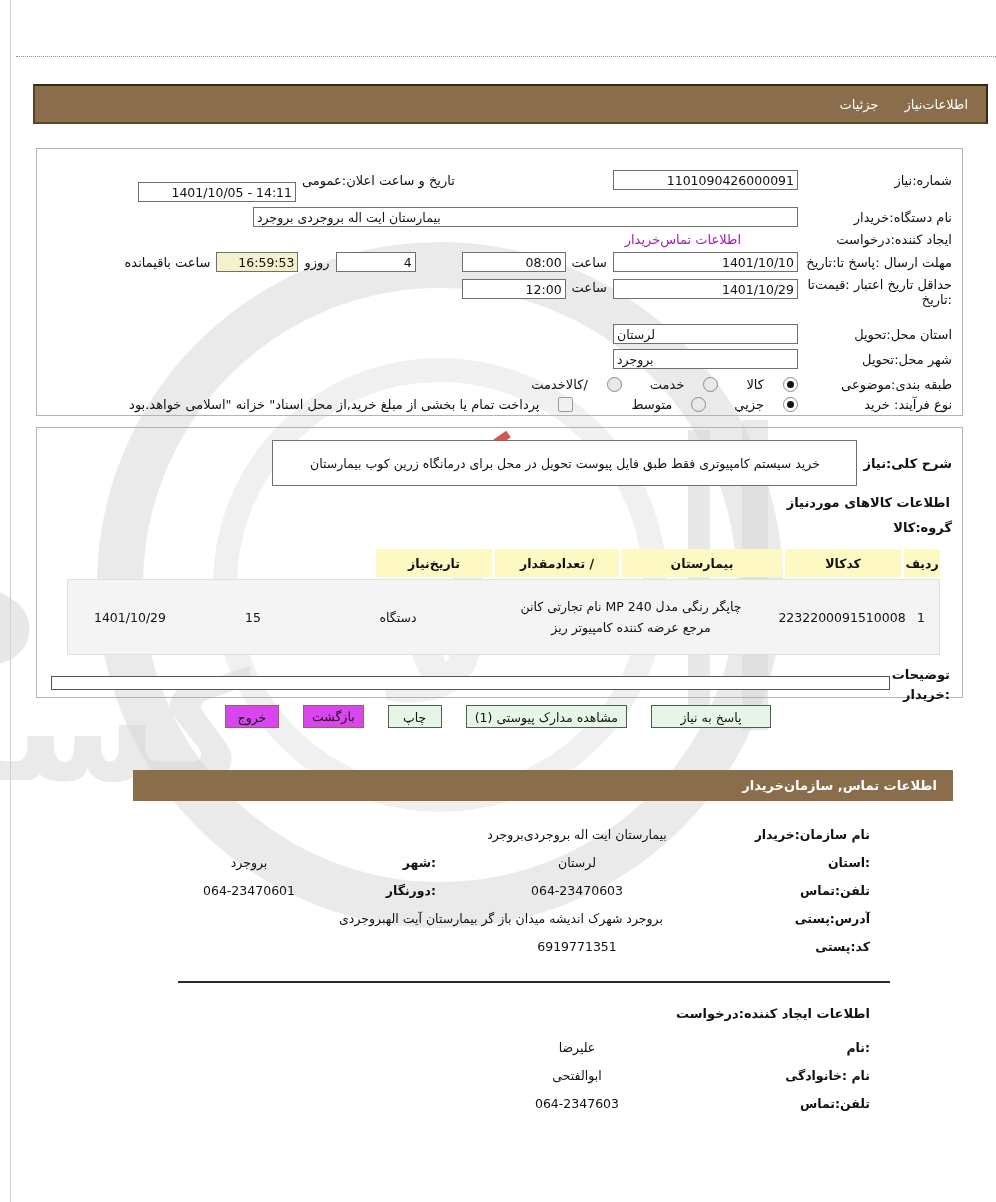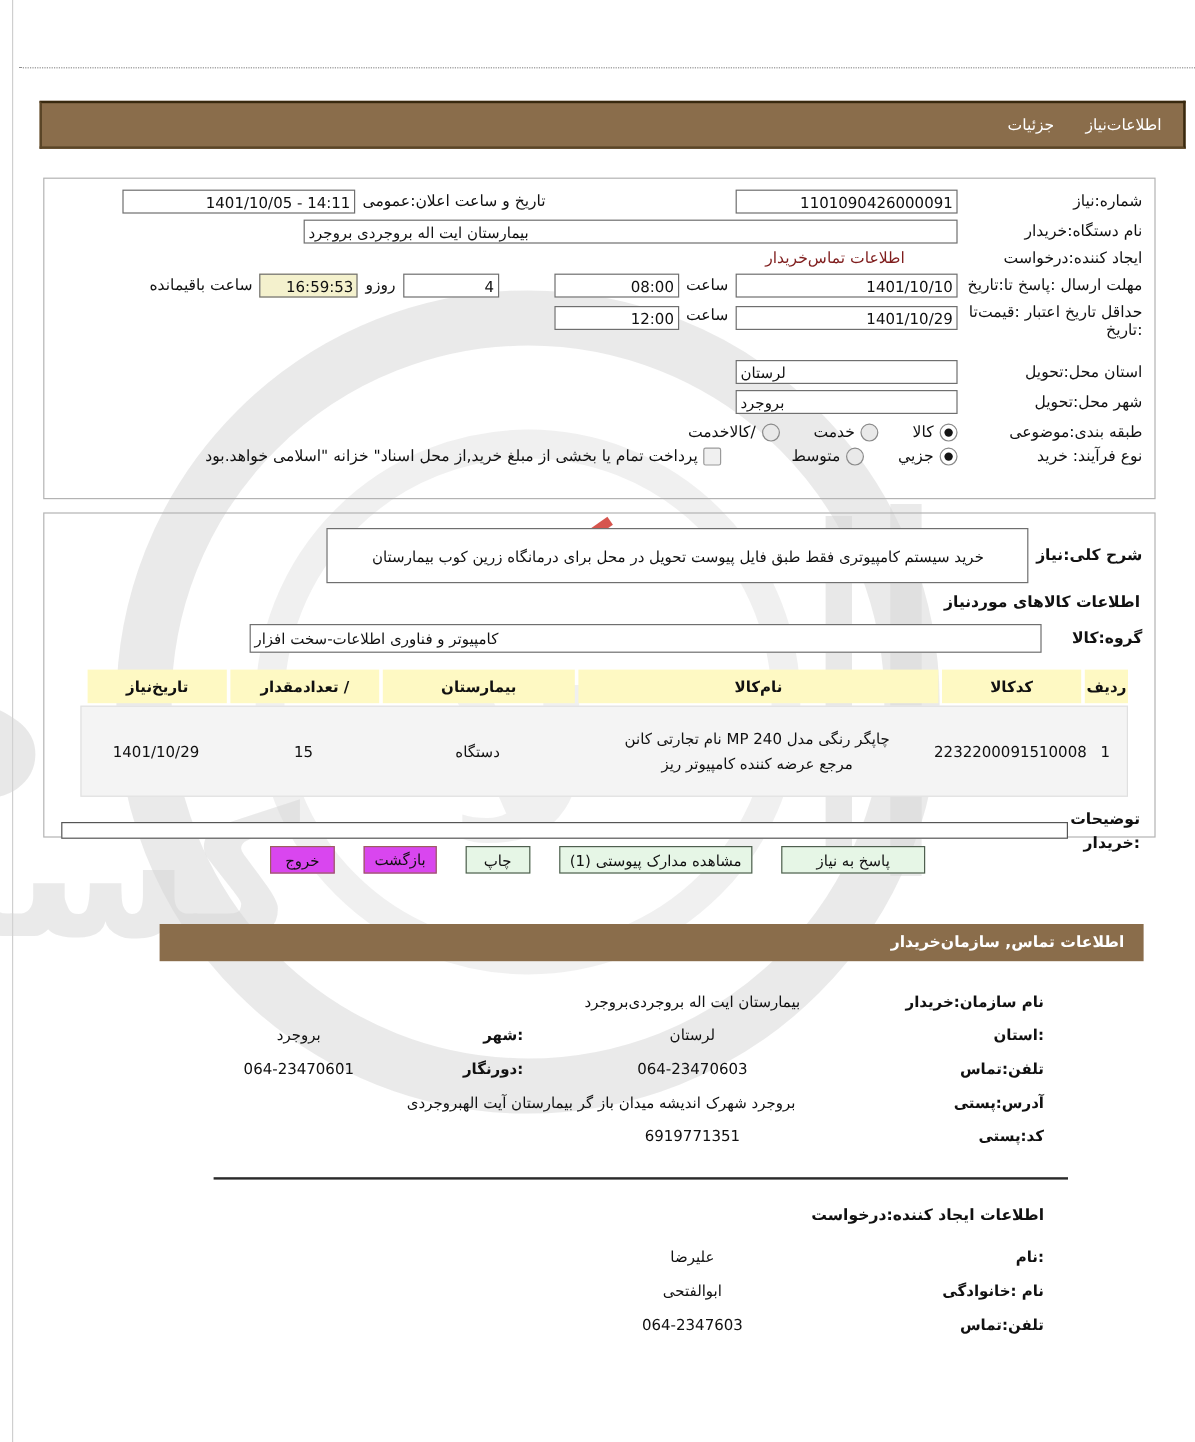--- a/index.html
+++ b/index.html
@@ -20,32 +20,32 @@
   .panel{position:absolute;right:33px;width:927px;border:1px solid #b3b3b3;background:transparent;z-index:1;}
   .panel1{top:148px;height:268px;padding:9px 10px 0 10px;box-sizing:border-box;}
   .panel2{top:427px;height:271px;padding:12px 10px 0 10px;box-sizing:border-box;}
 
   .frow{display:flex;align-items:center;gap:6px;margin-bottom:5px;}
   .flabel{width:148px;flex:0 0 148px;}
   .b{font-weight:bold;}
   .ibox{background:#fff;border:1px solid #6f6f6f;height:20px;display:flex;align-items:center;
         justify-content:flex-end;padding:0 3px;box-sizing:border-box;font-size:12.5px;overflow:hidden;white-space:nowrap;}
   .ltr-r{direction:ltr;justify-content:flex-end;}
-  .w185{width:185px;} .w170{width:194px;} .w545{width:545px;} .w480{width:480px;}
+  .w185{width:185px;} .w170{width:158px;margin-top:24px;} .w545{width:545px;} .w480{width:480px;}
   .w88{width:104px;} .w80{width:80px;} .w82{width:82px;} .w585{width:585px;} .w660{width:660px;}
   .ybox{background:#f4f1cd;}
-  .link{color:#7f1d1d;cursor:pointer;margin-right:44px;}
+  .link{color:#a21caf;cursor:pointer;margin-right:57px;}
   .lbl-announce{width:305px;flex:0 0 305px;text-align:left;direction:rtl;}
   .radio{width:13px;height:13px;border:1px solid #8a8a8a;border-radius:50%;background:#e9e9e9;
          display:inline-block;position:relative;flex:0 0 13px;}
   .radio.sel{background:#fff;}
   .radio.sel::after{content:"";position:absolute;inset:3px;background:#141414;border-radius:50%;}
   .checkbox{width:13px;height:13px;border:1px solid #9a9a9a;background:#f0f0f0;border-radius:2px;
             display:inline-block;flex:0 0 13px;}
-  .opt{display:flex;align-items:center;gap:5px;margin-left:22px;}
+  .opt{display:flex;align-items:center;gap:19px;margin-left:22px;}
 
   
   .tbl{width:873px;margin:14px 12px 0 auto;}
   .trow{display:flex;gap:3px;direction:rtl;}
   .th{background:#fef9c3;font-weight:bold;font-size:12.5px;height:28px;display:flex;
       align-items:center;justify-content:center;}
   .tdrow{background:#f4f4f4;border:1px solid #e0e0e0;margin-top:2px;}
   .td{min-height:74px;display:flex;align-items:center;justify-content:center;font-size:12.5px;text-align:center;}
   .c0{width:36px;} .c1{width:116px;} .c2{width:300px;} .c3{width:160px;} .c4{width:124px;} .c5{width:116px;}
   .namecell{line-height:1.7;padding:6px 26px;box-sizing:border-box;}
@@ -178,28 +178,26 @@
   </div>
 
   <div class="panel panel2">
     <div class="frow">
       <span class="b" style="flex:0 0 auto">شرح کلی:نیاز</span>
       <span class="ibox w585" style="height:46px;justify-content:center">خرید سیستم  کامپیوتری فقط طبق فایل پیوست تحویل در محل برای درمانگاه زرین کوب بیمارستان</span>
     </div>
     <div class="b" style="margin:9px 2px 10px">اطلاعات کالاهای موردنیاز</div>
     <div class="frow">
       <span class="b" style="flex:0 0 78px">گروه:کالا</span>
-      <span class="ibox w660" style="height:24px">کامپیوتر و فناوری اطلاعات-سخت افزار</span>
     </div>
 
     <div class="tbl">
       <div class="trow">
         <div class="th c0">ردیف</div>
         <div class="th c1">کدکالا</div>
-        <div class="th c2">نام‌کالا</div>
         <div class="th c3">بیمارستان</div>
         <div class="th c4">/ تعدادمقدار</div>
         <div class="th c5">تاریخ‌نیاز</div>
       </div>
       <div class="trow tdrow">
         <div class="td c0">1</div>
         <div class="td c1" style="direction:ltr">2232200091510008</div>
         <div class="td c2 namecell">چاپگر رنگی مدل MP 240 نام تجارتی کانن مرجع عرضه کننده کامپیوتر ریز</div>
         <div class="td c3">دستگاه</div>
         <div class="td c4">15</div>

